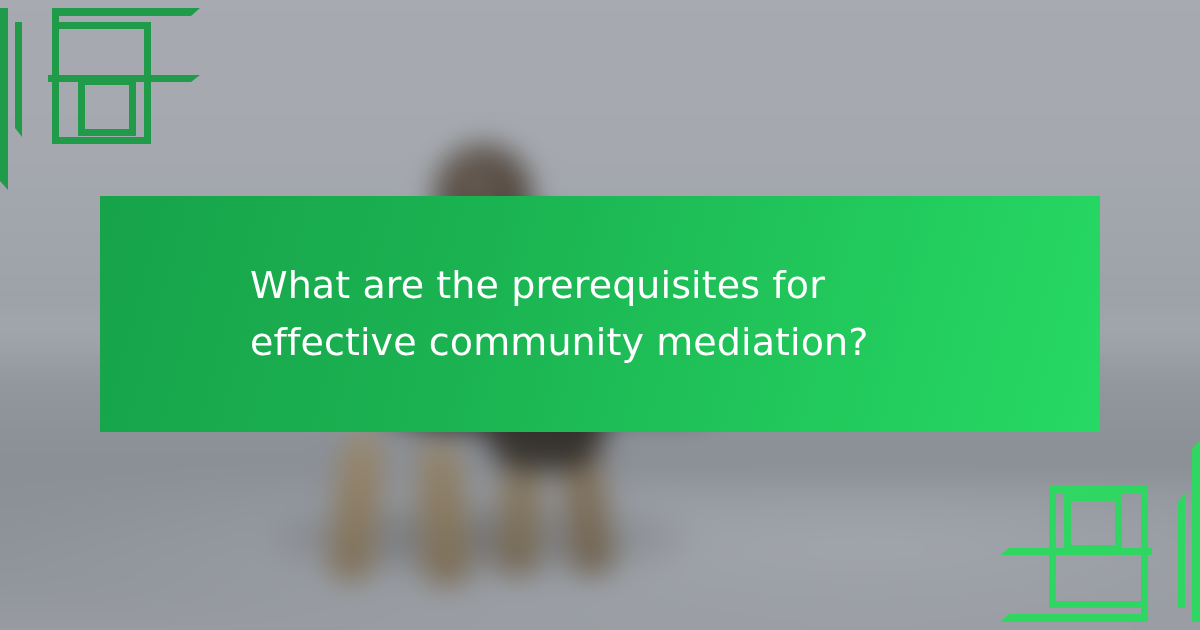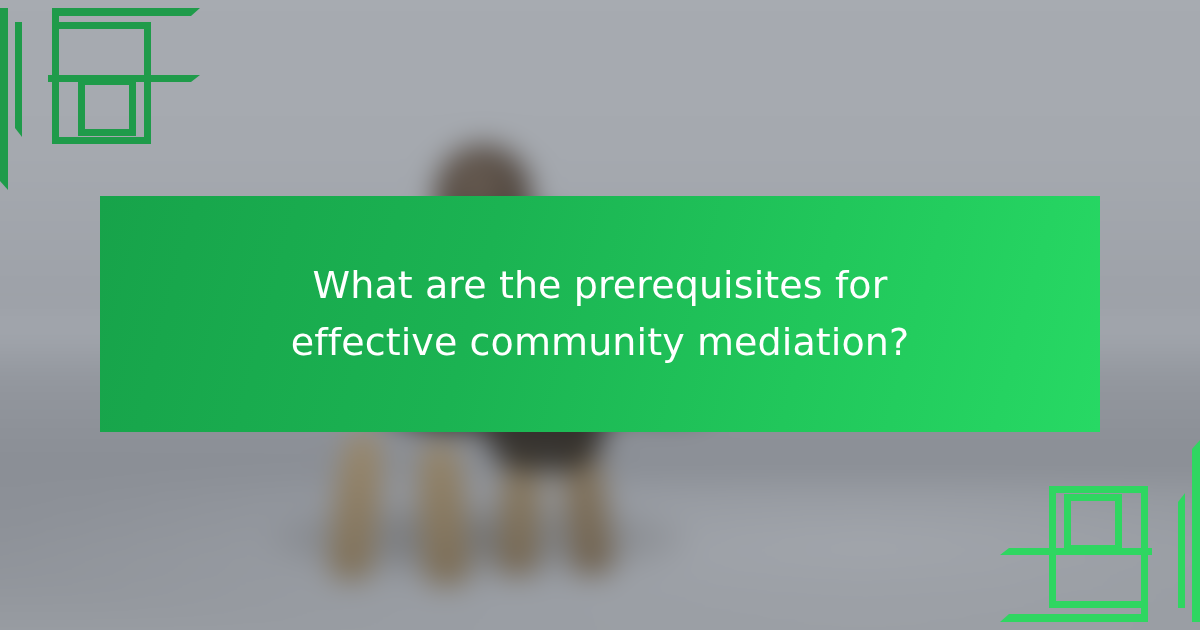--- a/index.html
+++ b/index.html
@@ -164,21 +164,21 @@
     justify-content: center;
   }
   .banner-title {
     margin: 8px;
     padding: 0 70px;
     color: #ffffff;
     font-family: "DejaVu Sans", sans-serif;
     font-size: 38px;
     font-weight: 400;
     line-height: 57px;
-    text-align: center;
+    text-align: left;
     letter-spacing: 0.1px;
     max-width: 700px;
   }
 </style>
 </head>
 <body>
 
 <div id="canvas">
 
   <div class="photo-layer">

